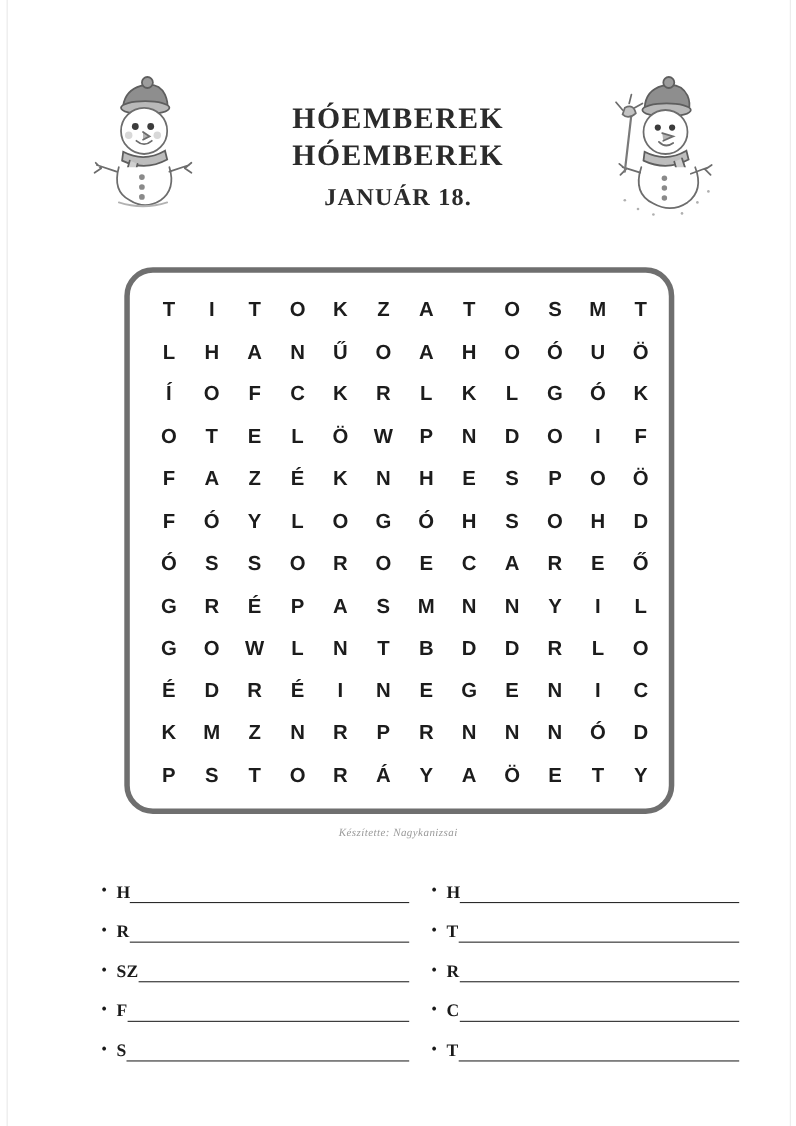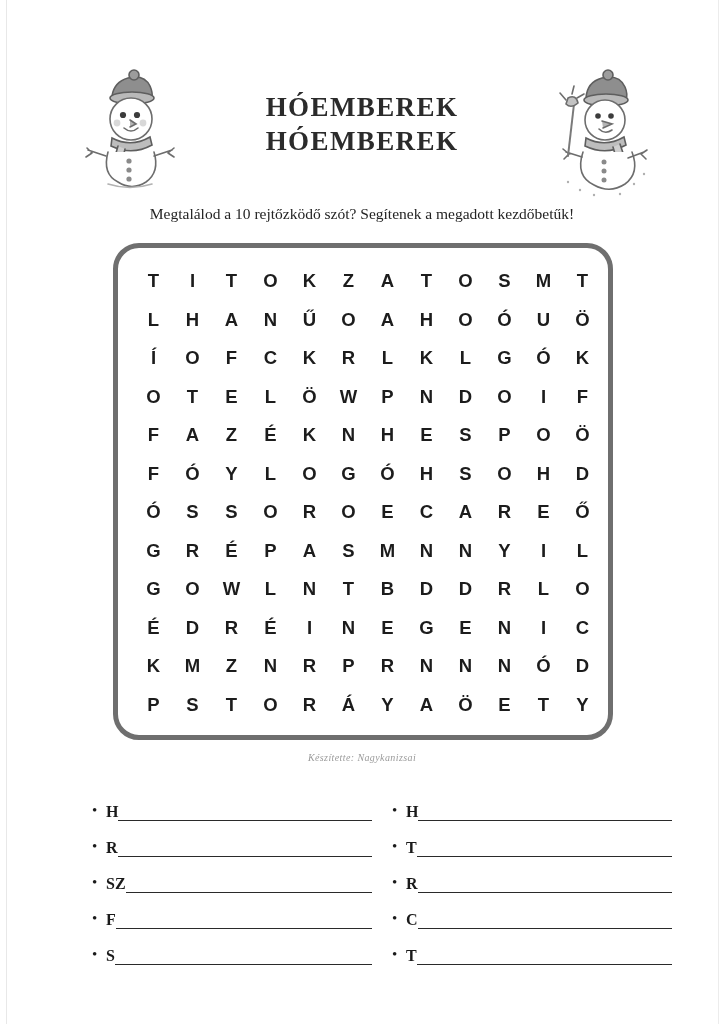--- a/index.html
+++ b/index.html
@@ -225,20 +225,21 @@
           <path d="M82 90 l18 -6 M96 87 l6 -5 M96 87 l6 4"></path>
 
           <path d="M36 118 q22 7 44 0" stroke="#b2b2b2"></path>
         </g>
       </svg>
     </div>
 
     <div class="title-block">
       <div class="title-line1">HÓEMBEREK</div>
       <div class="title-line2">HÓEMBEREK</div>
+      <div class="subtitle">JANUÁR 18.</div>
     </div>
 
     <div class="snowman-right">
       <svg viewBox="0 0 135 140" width="135" height="140">
         <g fill="none" stroke="#6d6d6d" stroke-width="1.6" stroke-linecap="round">
 
           <path d="M58 34 q1 -16 16 -20 q17 -4 23 9 q3 7 1 13" fill="#8e8e8e" stroke="#5e5e5e"></path>
           <ellipse cx="78" cy="36" rx="22" ry="6" fill="#b9b9b9" stroke="#5e5e5e"></ellipse>
           <circle cx="80" cy="11" r="5" fill="#9c9c9c" stroke="#5e5e5e"></circle>
 
@@ -267,21 +268,20 @@
           <circle cx="52" cy="126" r="1.2" fill="#b0b0b0" stroke="none"></circle>
           <circle cx="106" cy="120" r="1.2" fill="#b0b0b0" stroke="none"></circle>
           <circle cx="116" cy="110" r="1.2" fill="#b0b0b0" stroke="none"></circle>
           <circle cx="66" cy="131" r="1.2" fill="#b0b0b0" stroke="none"></circle>
           <circle cx="92" cy="130" r="1.2" fill="#b0b0b0" stroke="none"></circle>
         </g>
       </svg>
     </div>
   </div>
 
-  <div class="instruction">Megtalálod a 10 rejtőzködő szót? Segítenek a megadott kezdőbetűk!</div>
 
   <div class="grid-wrap">
     <div class="grid" id="grid">
         <div class="cell">T</div>
         <div class="cell">I</div>
         <div class="cell">T</div>
         <div class="cell">O</div>
         <div class="cell">K</div>
         <div class="cell">Z</div>
         <div class="cell">A</div>

